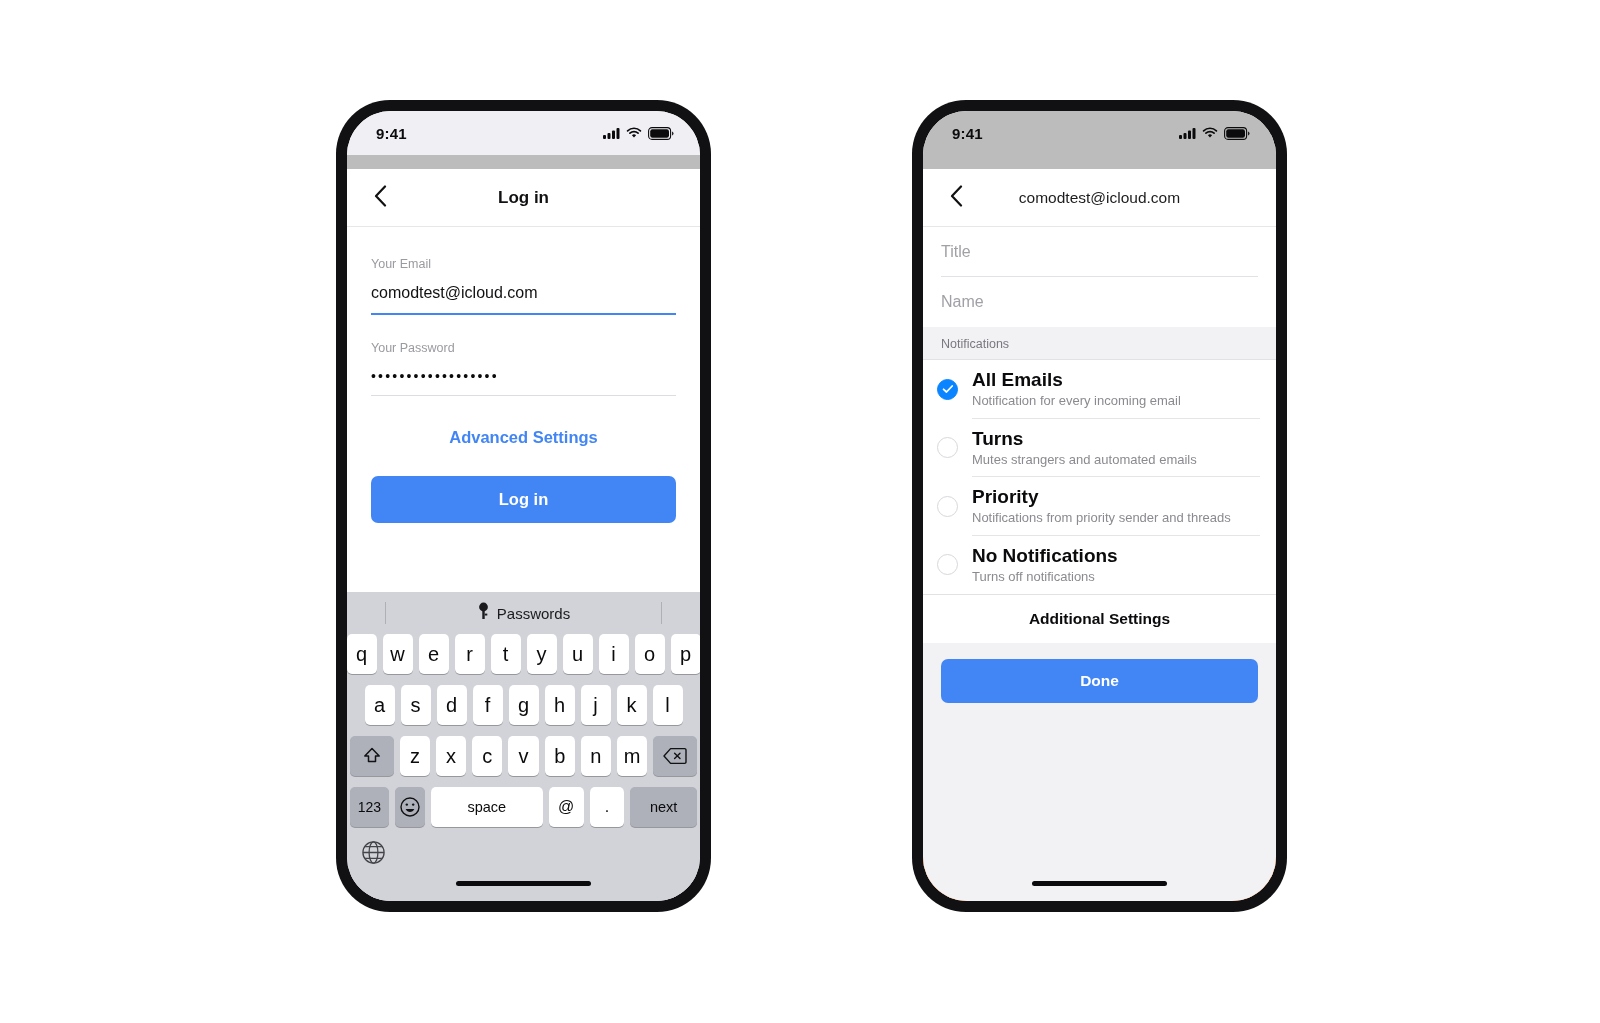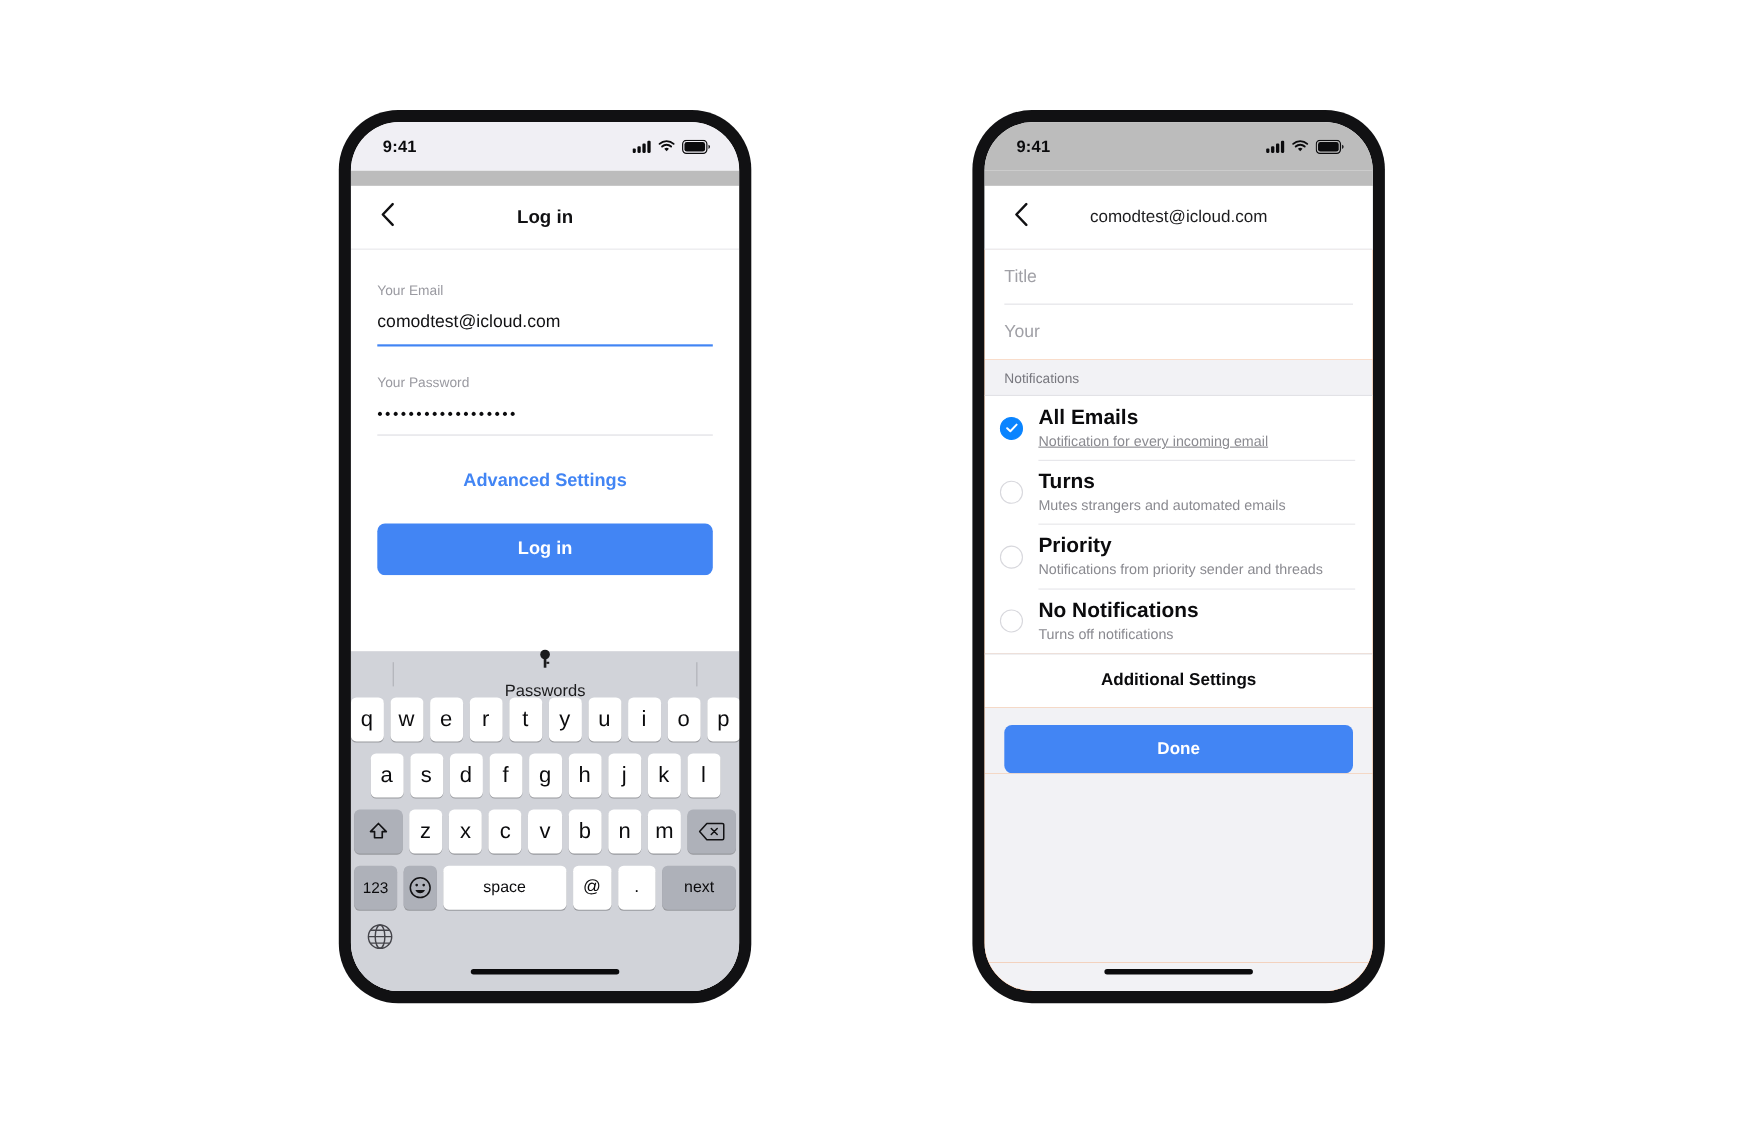--- a/index.html
+++ b/index.html
@@ -11,20 +11,21 @@
   }
   .stage { position: relative; width: 1600px; height: 1023px; }
 
   
   .phone {
     position: absolute;
     width: 375px; height: 812px;
     background: #111113;
     border-radius: 54px;
     padding: 11px;
+    margin-left: 28px;
   }
   .phone.left  { left: 308px; top: 100px; }
   .phone.right { left: 884px; top: 100px; }
   .screen {
     position: relative;
     width: 353px; height: 790px;
     border-radius: 44px;
     overflow: hidden;
     background: #ffffff;
     display: flex;
@@ -137,21 +138,20 @@
     padding: 0;
     user-select: none;
   }
   .kb-suggest {
     height: 42px;
     display: flex;
     align-items: center;
     justify-content: center;
     gap: 7px;
     position: relative;
-    flex-direction: column;
   }
   .kb-suggest .divider {
     position: absolute; top: 10px; width: 1px; height: 22px; background: #aeb0b6;
   }
   .kb-suggest .divider.l { left: 38px; }
   .kb-suggest .divider.r { right: 38px; }
   .kb-suggest-label { font-size: 15px; color: #1b1b1d; }
   .kb-row {
     display: flex;
     justify-content: center;
@@ -476,36 +476,36 @@
               </svg>
           </span>
         </span>
         <span class="nav-title small">comodtest@icloud.com</span>
       </div>
 
       <div class="rs-body">
 
         <div class="rs-fields">
           <div class="rs-field">Title</div>
-          <div class="rs-field">Your</div>
+          <div class="rs-field">Name</div>
         </div>
 
         <div class="rs-section-head">Notifications</div>
 
         <div class="opt-list">
 
           <div class="opt">
             <span class="opt-radio on">
               <svg width="12" height="12" viewBox="0 0 12 12">
                   <polyline points="1.6,6.3 4.5,9 10.2,3" stroke="#ffffff" stroke-width="1.8" fill="none" stroke-linecap="round" stroke-linejoin="round"></polyline>
                 </svg>
             </span>
             <span class="opt-text">
               <span class="opt-title" style="display:block;">All Emails</span>
-              <span class="opt-sub" style="display:block;text-decoration:underline;">Notification for every incoming email</span>
+              <span class="opt-sub" style="display:block;">Notification for every incoming email</span>
             </span>
           </div>
 
           <div class="opt">
             <span class="opt-radio"></span>
             <span class="opt-text">
               <span class="opt-title" style="display:block;">Turns</span>
               <span class="opt-sub" style="display:block;">Mutes strangers and automated emails</span>
             </span>
           </div>

